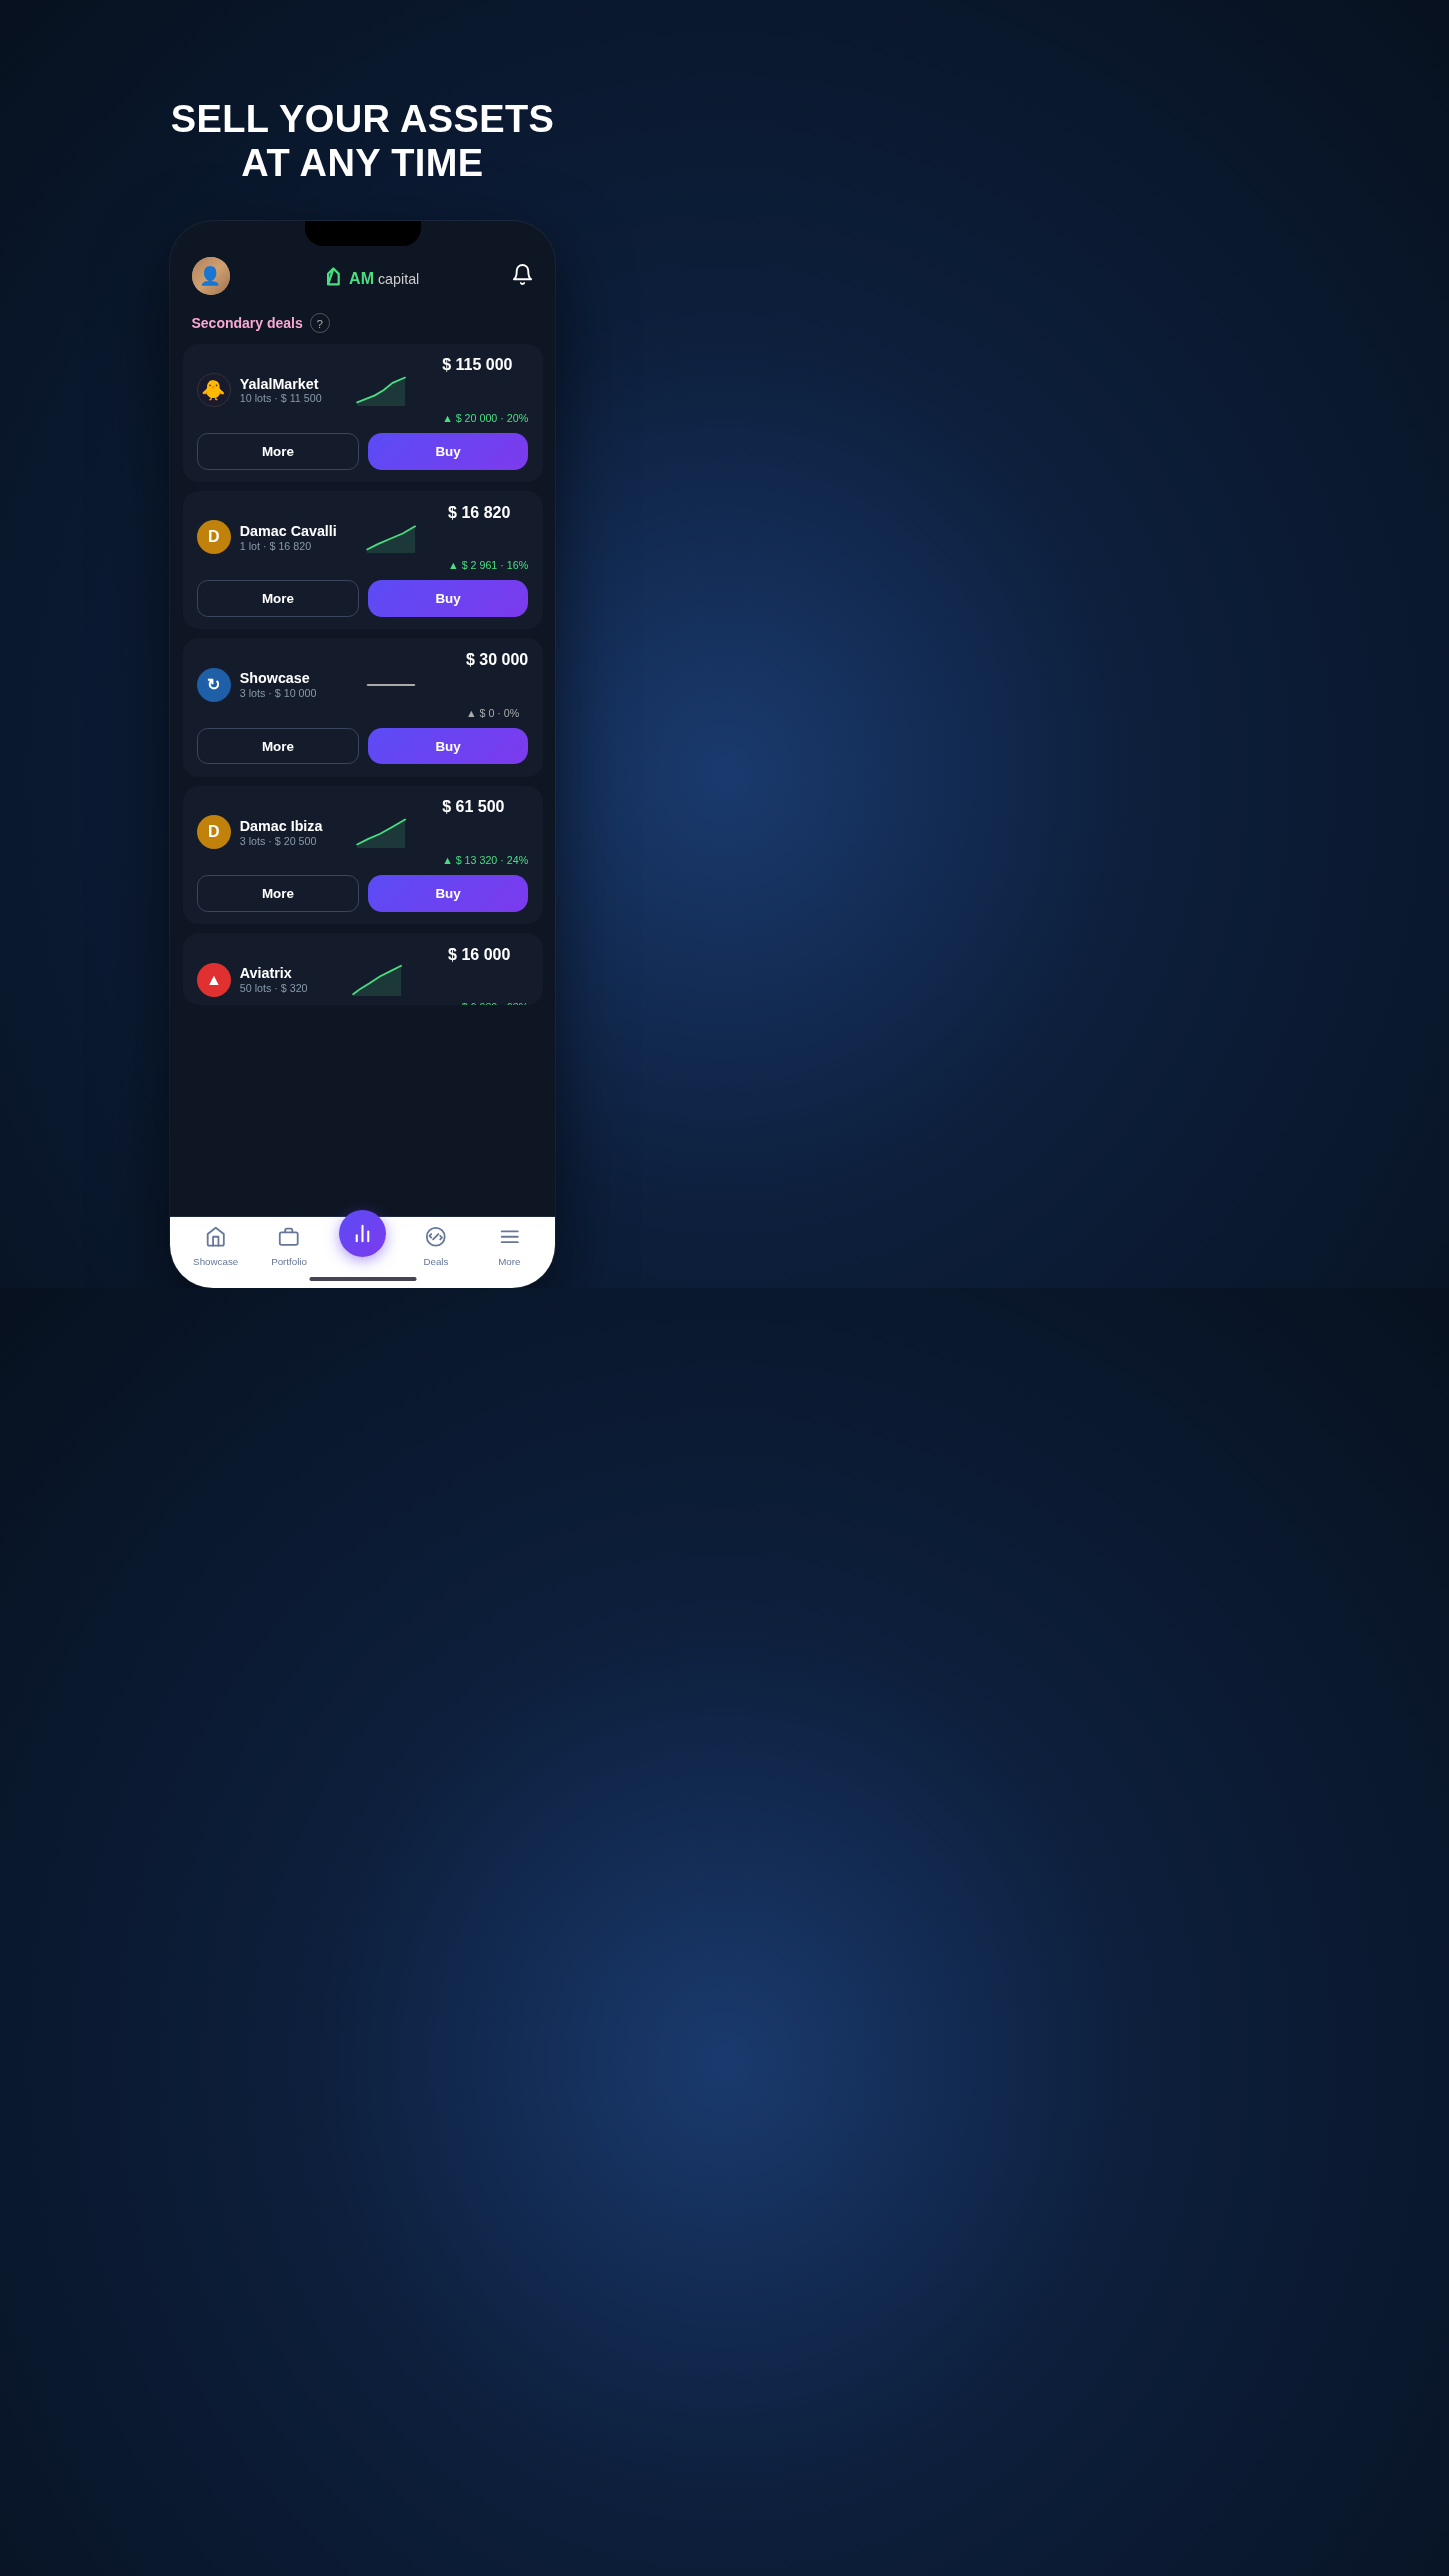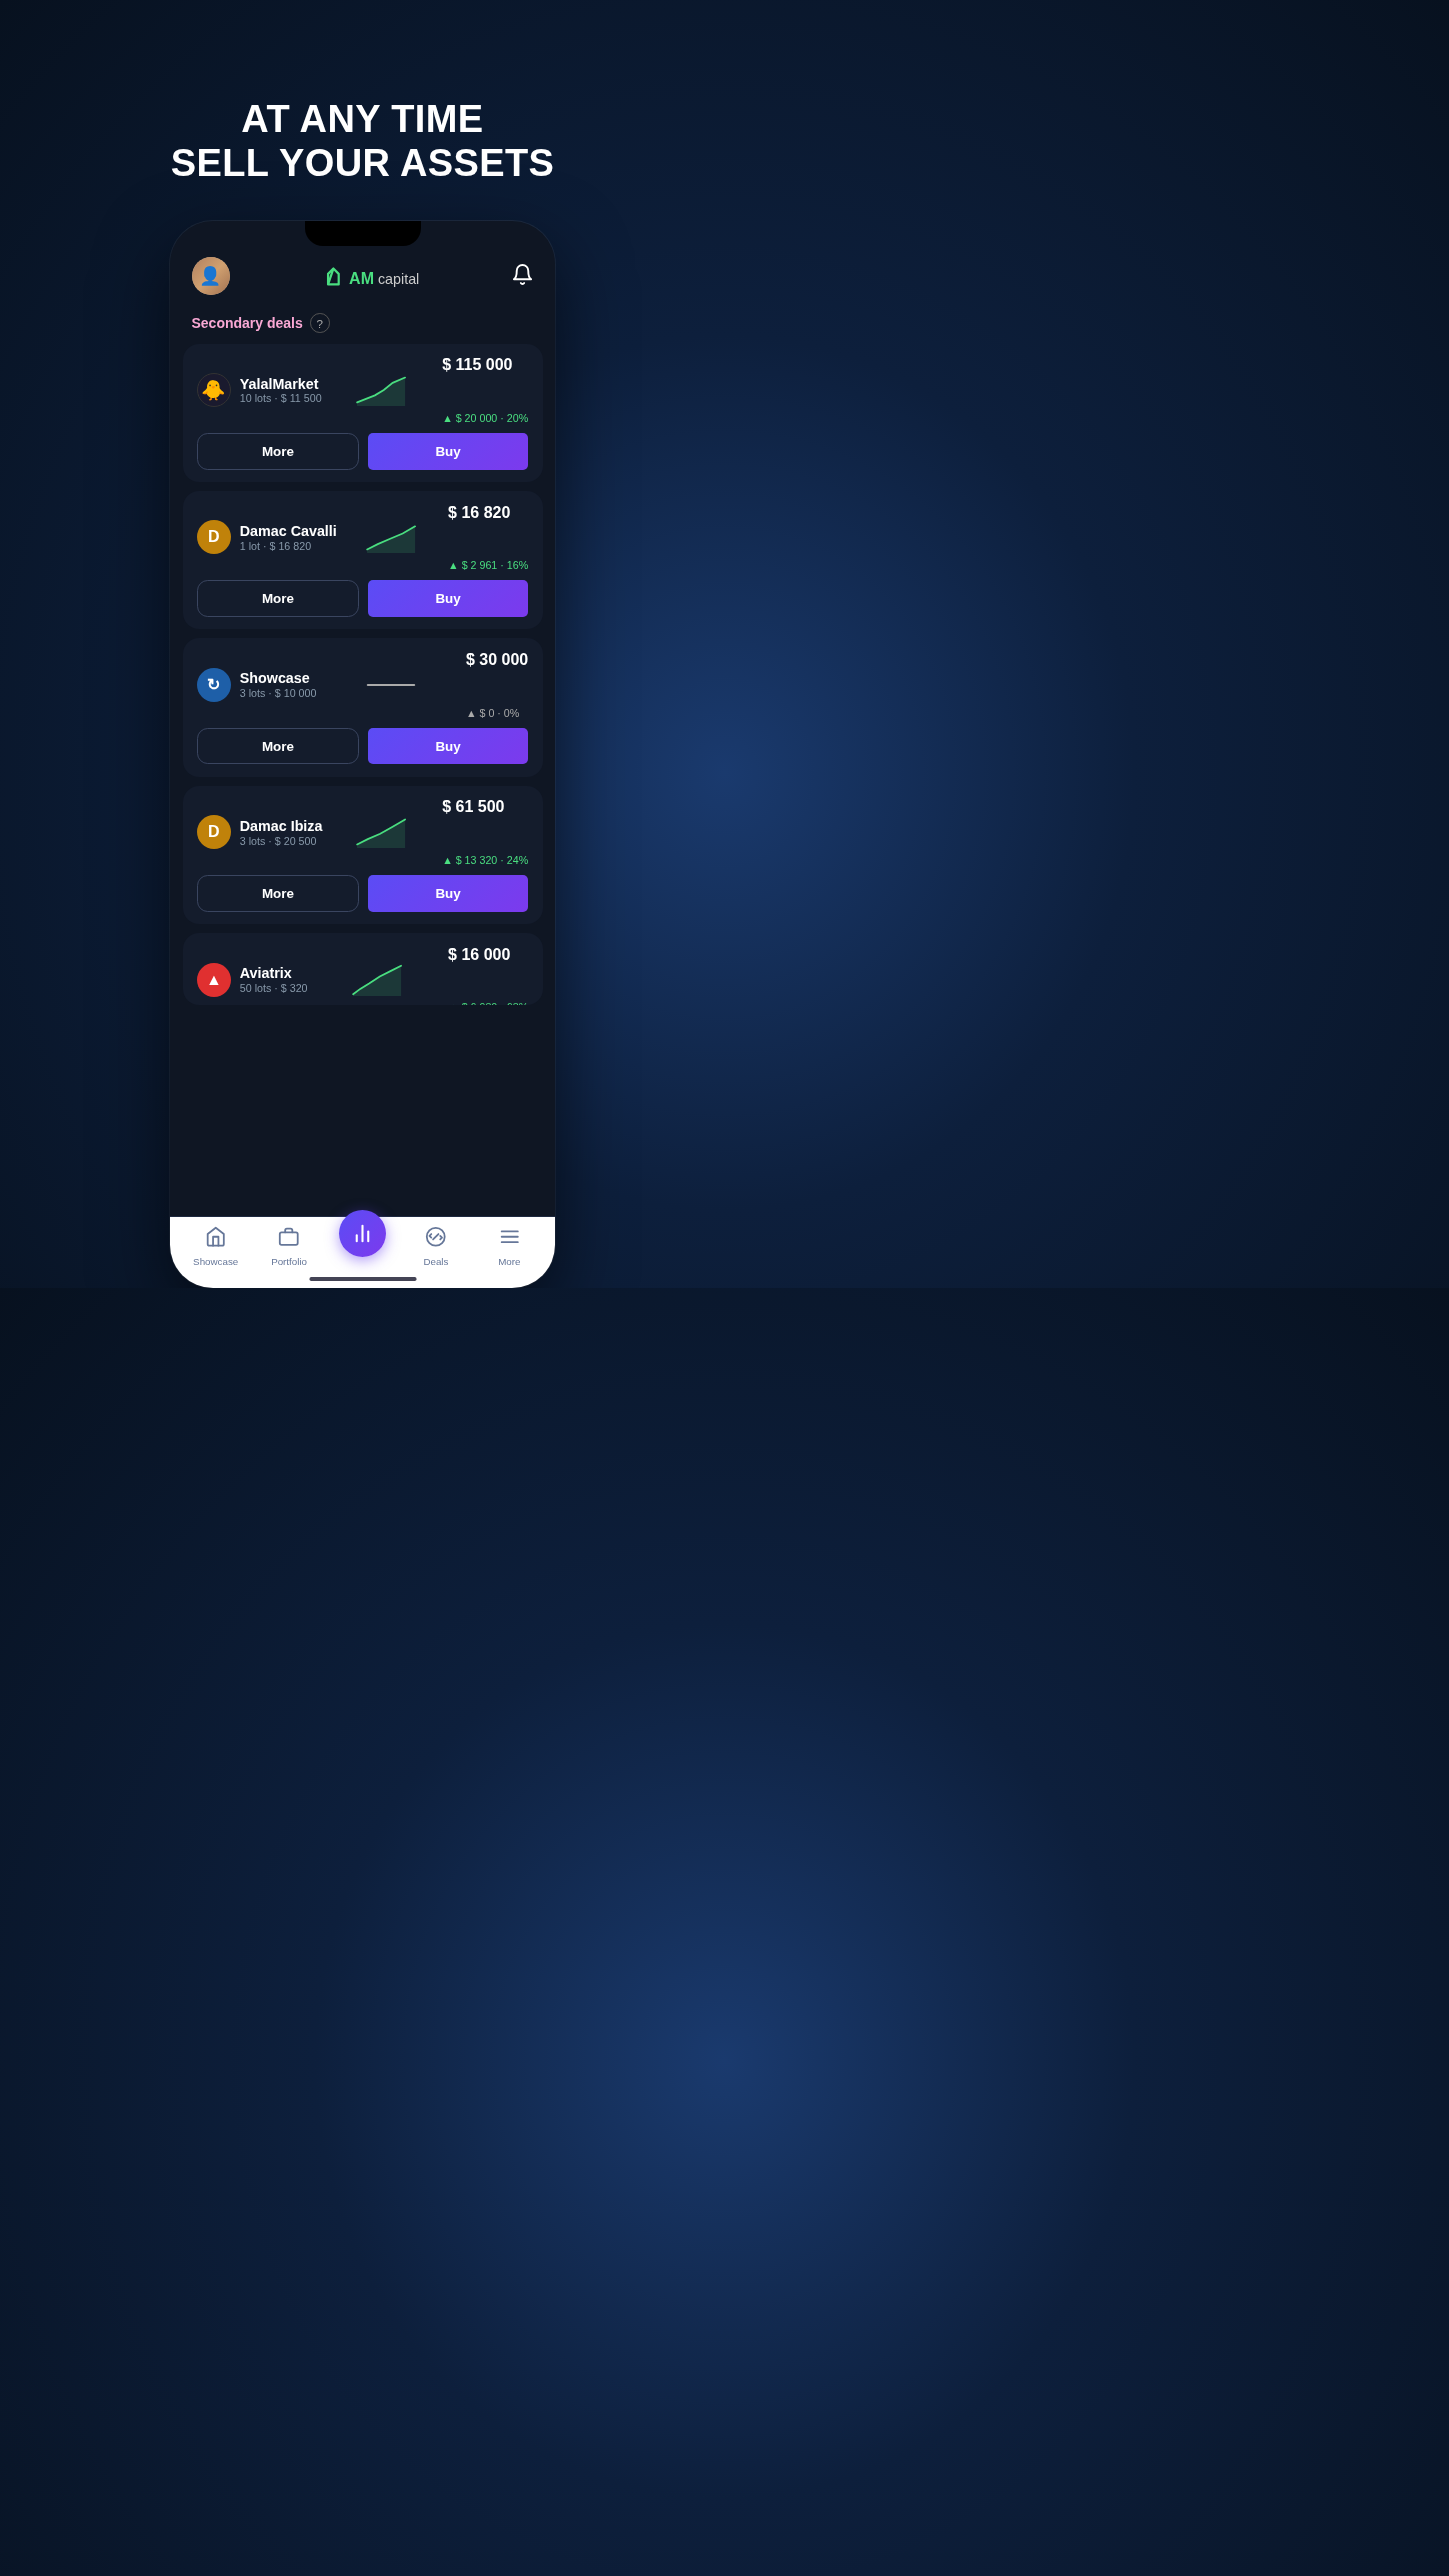--- a/index.html
+++ b/index.html
@@ -214,21 +214,21 @@
       font-weight: 600;
       cursor: pointer;
       text-align: center;
     }
 
     .btn-buy {
       flex: 1;
       padding: 9.8px 0;
       background: linear-gradient(135deg, #5b4cf5 0%, #7c3aed 100%);
       border: none;
-      border-radius: 5px;
+      border-radius: 14px;
       color: #ffffff;
       font-size: 13.4px;
       font-weight: 600;
       cursor: pointer;
       text-align: center;
     }
 
     
     .bottom-nav {
       height: 72px;
@@ -308,22 +308,22 @@
       padding: 12.5px 14.3px 0;
       height: 72px;
       overflow: hidden;
     }
   </style>
 </head>
 <body>
 
 <div style="text-align:center;margin-top:49px;">
   <div class="headline">
+    <div>SELL YOUR ASSETS</div>
     <div>AT ANY TIME</div>
-    <div>SELL YOUR ASSETS</div>
   </div>
 </div>
 
 <div class="phone-wrapper" style="margin-top:36px;">
   <div class="phone-notch"></div>
 
   <div class="app-header">
     <div class="avatar">
       <div class="avatar-img">👤</div>
     </div>

